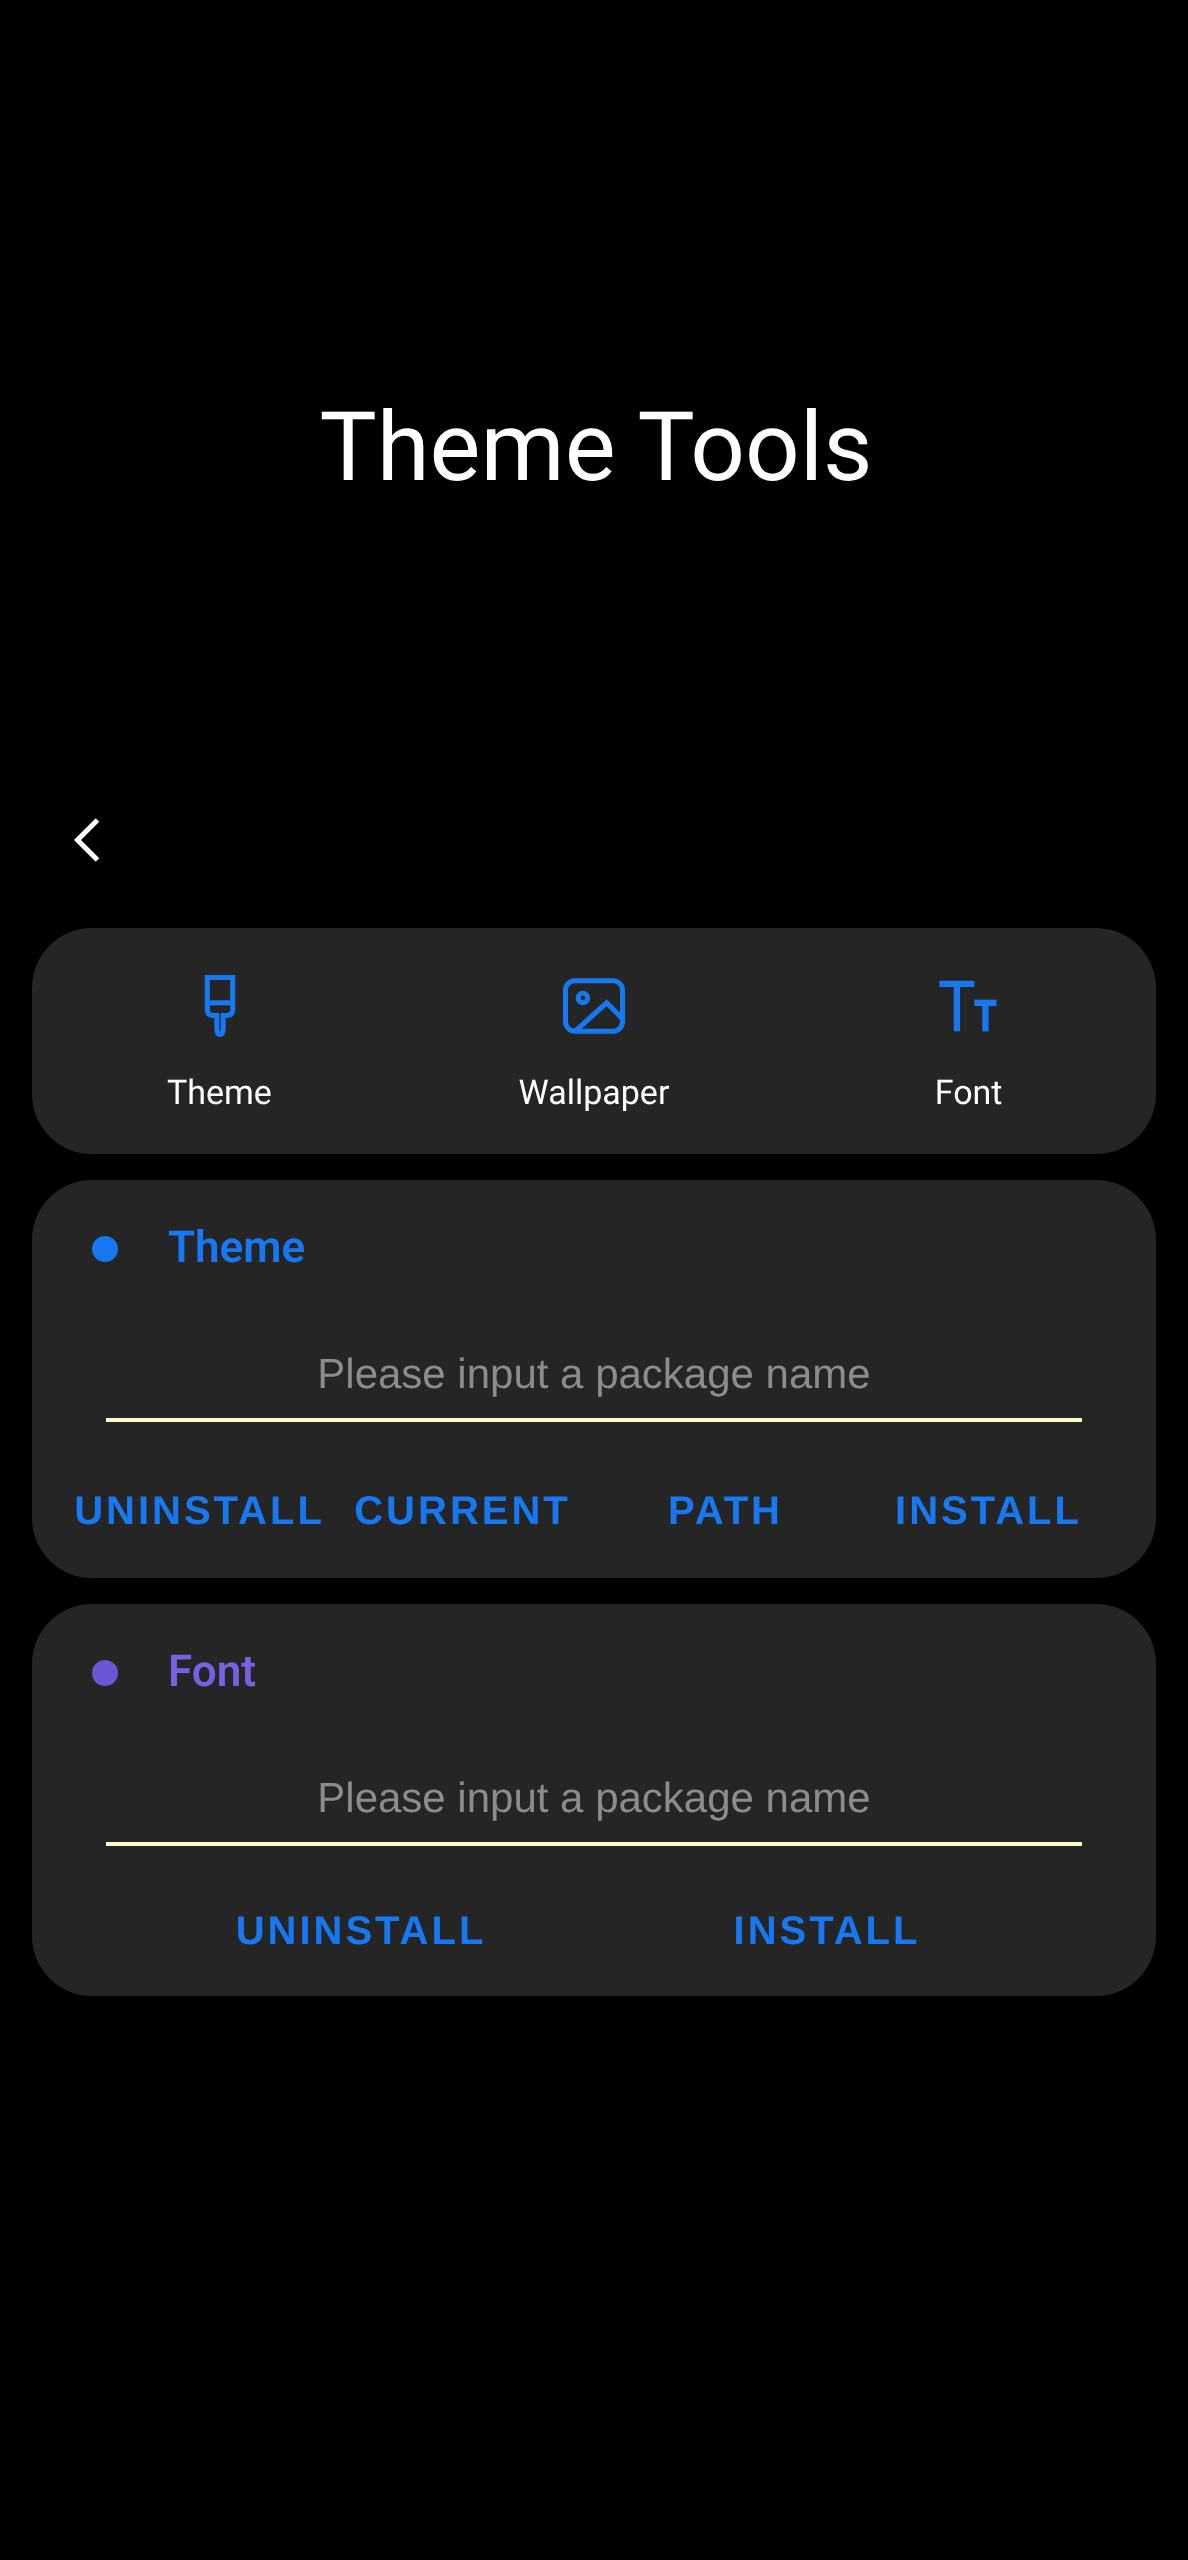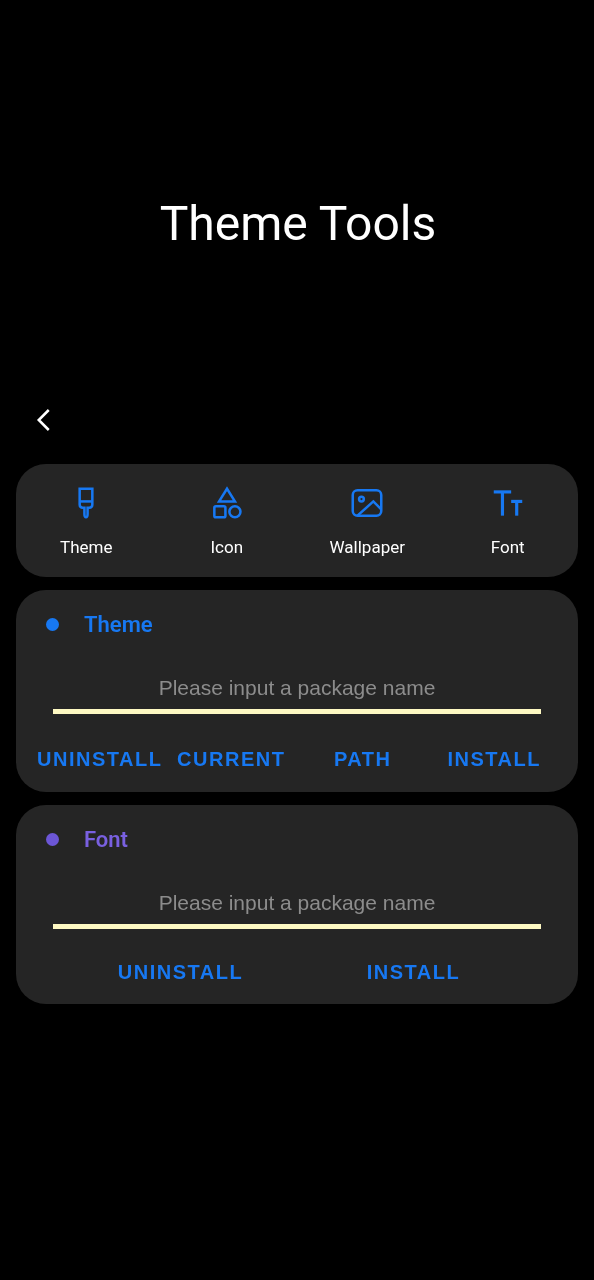--- a/index.html
+++ b/index.html
@@ -122,21 +122,21 @@
     .input-container {
       display: flex;
       justify-content: center;
       margin-bottom: 32px;
     }
 
     .text-input {
       width: 488px;
       background: transparent;
       border: none;
-      border-bottom: 5px solid #fef9c3;
+      border-bottom: 2px solid #fef9c3;
       color: #ffffff;
       font-size: 21px;
       text-align: center;
       padding: 9px 0;
       outline: none;
     }
 
     .text-input::placeholder {
       color: #8c8c8c;
     }
@@ -203,28 +203,20 @@
   <div class="category-card">
     <div class="category-item">
       <svg class="category-icon" viewBox="0 0 24 24" fill="none" stroke="currentColor" stroke-width="1.6">
         <path d="M8 3 L16 3 L16 11 L16 13 Q16 15 14 15 L13 15 L13 19 Q13 21 12 21 Q11 21 11 19 L11 15 L10 15 Q8 15 8 13 L8 11 L8 3 Z"></path>
         <line x1="8" y1="11" x2="16" y2="11"></line>
       </svg>
       <span class="category-label">Theme</span>
     </div>
     <div class="category-item">
       <svg class="category-icon" viewBox="0 0 24 24" fill="none" stroke="currentColor" stroke-width="1.6">
-        <path d="M12 3 L17 11 L7 11 Z"></path>
-        <rect x="4" y="14" width="7" height="7" rx="1"></rect>
-        <circle cx="17" cy="17.5" r="3.5"></circle>
-      </svg>
-      <span class="category-label">Icon</span>
-    </div>
-    <div class="category-item">
-      <svg class="category-icon" viewBox="0 0 24 24" fill="none" stroke="currentColor" stroke-width="1.6">
         <rect x="3" y="4" width="18" height="16" rx="3"></rect>
         <circle cx="8.5" cy="9.5" r="1.5"></circle>
         <path d="M21 16 L16 11 L6 20"></path>
       </svg>
       <span class="category-label">Wallpaper</span>
     </div>
     <div class="category-item">
       <svg class="category-icon" viewBox="0 0 24 24" fill="none" stroke="currentColor" stroke-width="2">
         <line x1="3" y1="5" x2="14" y2="5"></line>
         <line x1="8.5" y1="5" x2="8.5" y2="20"></line>

